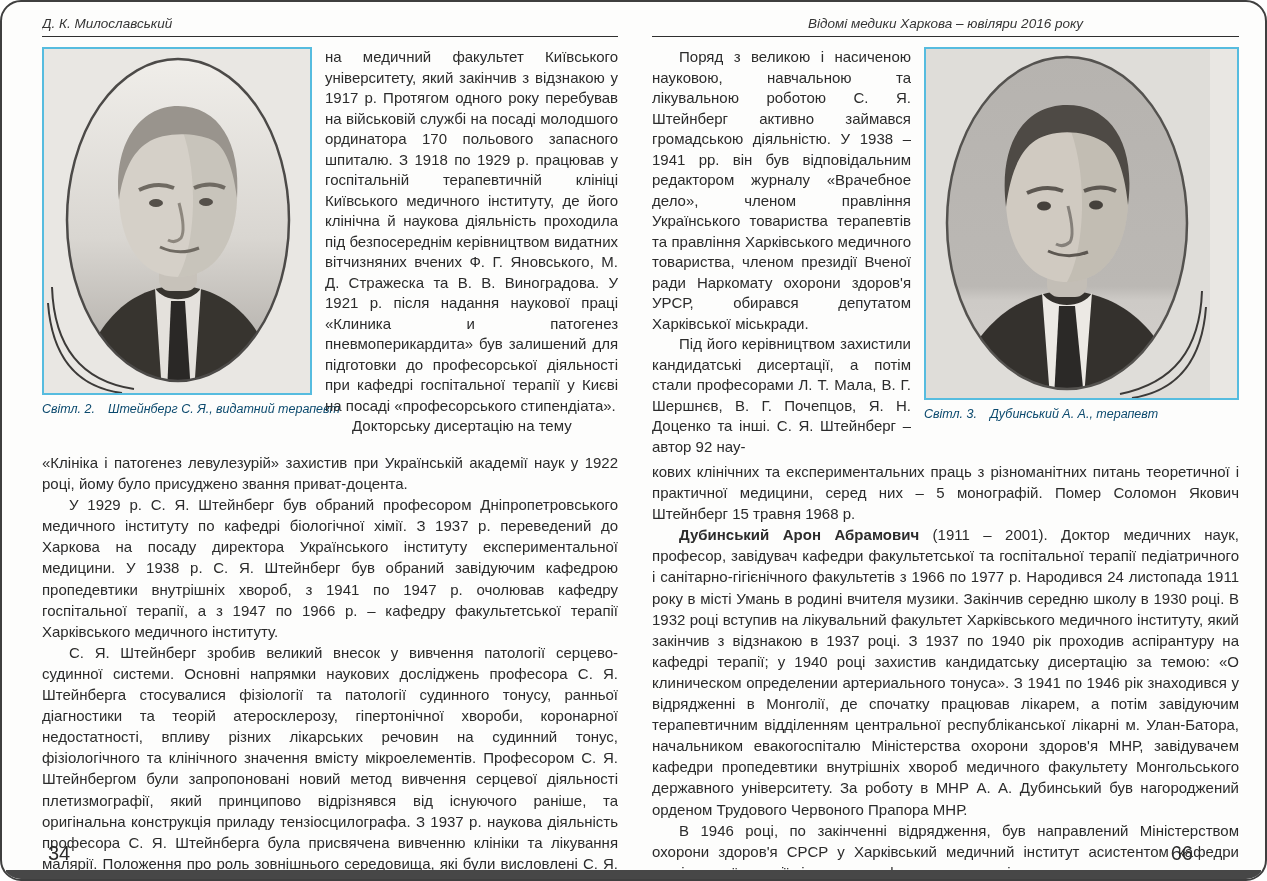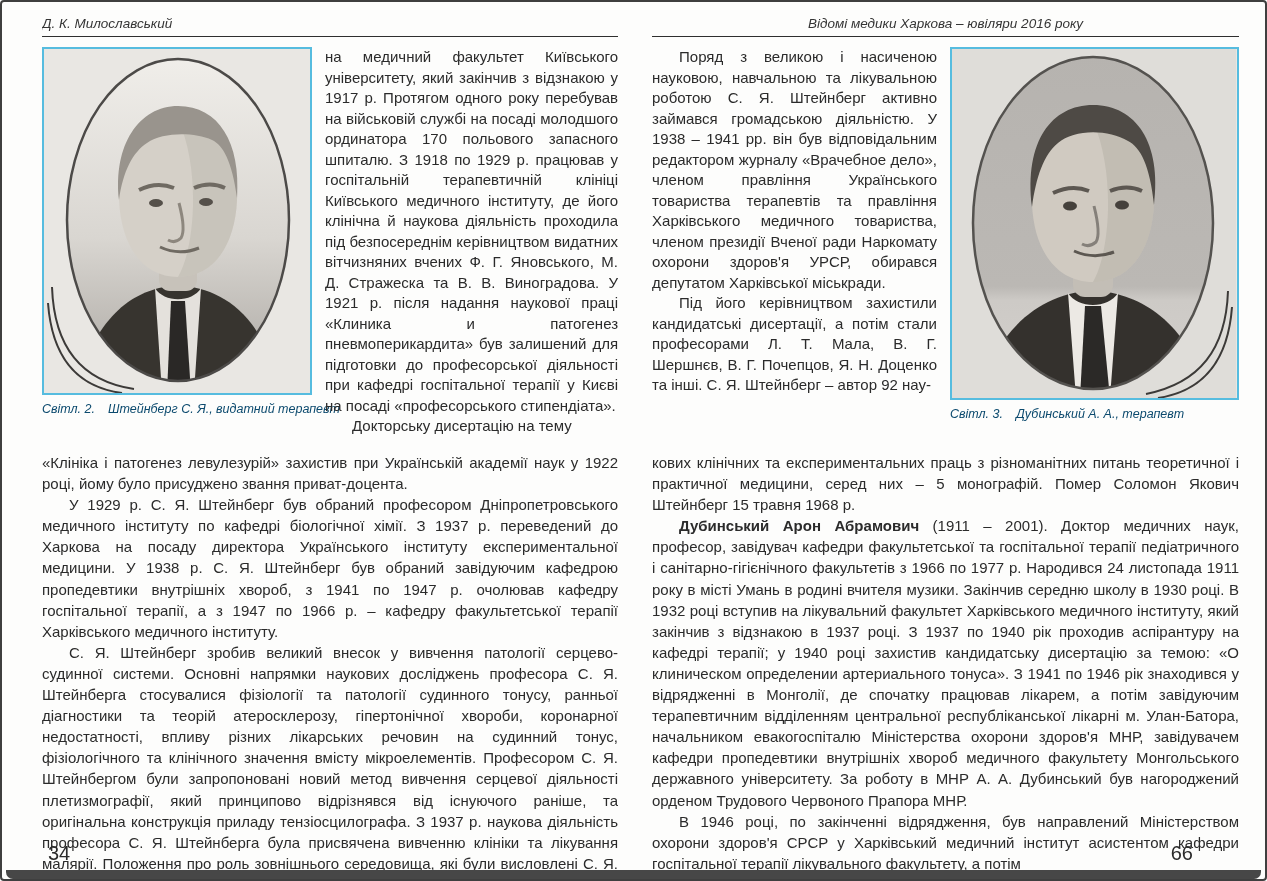--- a/index.html
+++ b/index.html
@@ -1,20 +1,20 @@
 <!DOCTYPE html>
 <html><head>
 <meta charset="utf-8">
 <style>
   html,body { margin:0; padding:0; background:#ffffff; }
   body { width:1267px; height:881px; position:relative; font-family:"Liberation Sans", sans-serif; }
 
   .spread {
     position:absolute; inset:0; box-sizing:border-box;
-    border:2px solid #3f3f3f; border-radius:4px; background:#fdfdfc;
+    border:2px solid #3f3f3f; border-radius:21px; background:#fdfdfc;
     padding:14px 26px 0 40px; display:flex; gap:34px; overflow:hidden;
     color:#2b2b2b;
   }
   .page { position:relative; height:100%; }
   .page-left  { width:580px; }
   .page-right { width:591px; }
 
   .running-head {
     font-style:italic; font-size:13.5px; color:#353535;
     border-bottom:1.6px solid #2f2f2f; padding-bottom:5px; margin-bottom:10px;
@@ -118,21 +118,21 @@
     <div class="running-head">
       <span>Відомі медики Харкова – ювіляри 2016 року</span>
     </div>
 
     <div class="top-block">
       <div class="col-text">
         <p class="indent">Поряд з великою і насиченою науковою, навчальною та лікувальною роботою С. Я. Штейнберг активно займався громадською діяльністю. У 1938 – 1941 рр. він був відповідальним редактором журналу «Врачебное дело», членом правління Українського товариства терапевтів та правління Харківського медичного товариства, членом президії Вченої ради Наркомату охорони здоров'я УРСР, обирався депутатом Харківської міськради.</p>
         <p class="indent">Під його керівництвом захистили кандидатські дисертації, а потім стали професорами Л. Т. Мала, В. Г. Шершнєв, В. Г. Почепцов, Я. Н. Доценко та інші. С. Я. Штейнберг – автор 92 нау-</p>
       </div>
 
-      <div class="figure" style="width:289px;">
+      <div class="figure" style="width:315px;">
         <div class="photo-frame">
           <svg width="284" height="349" viewBox="0 0 284 349">
             <defs>
               <linearGradient id="grbg" x1="0" y1="0" x2="0" y2="1">
                 <stop offset="0" stop-color="#b6b3af"></stop>
                 <stop offset="0.68" stop-color="#bbb8b4"></stop>
                 <stop offset="0.72" stop-color="#cdcac6"></stop>
                 <stop offset="1" stop-color="#d4d1cd"></stop>
               </linearGradient>
               <clipPath id="groval">

